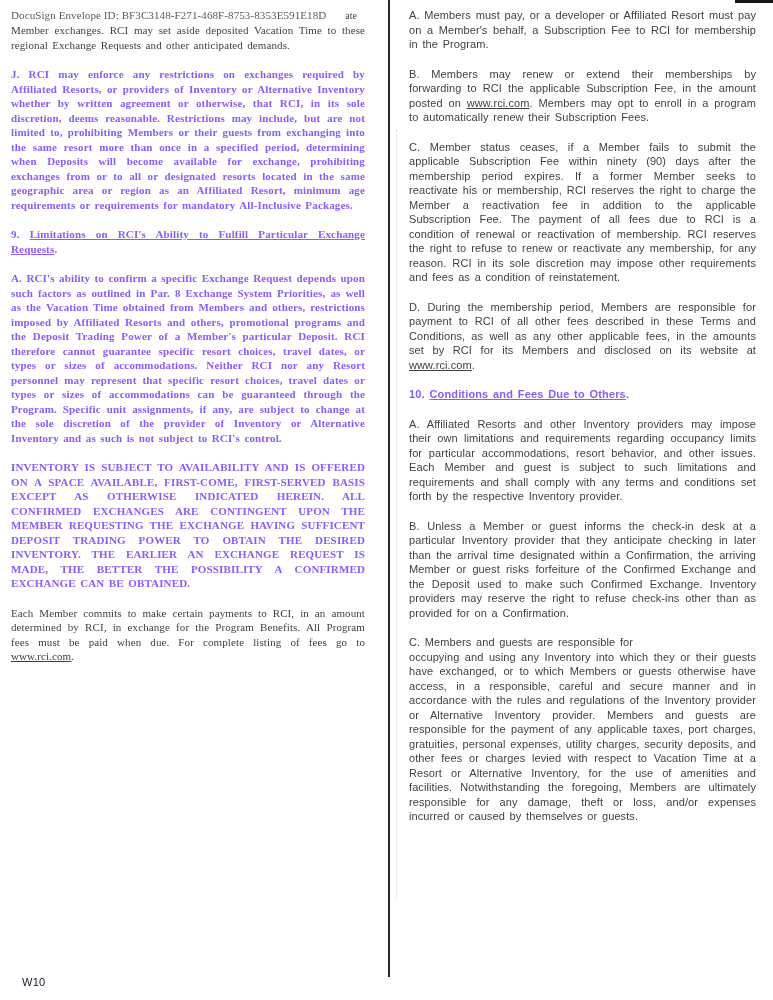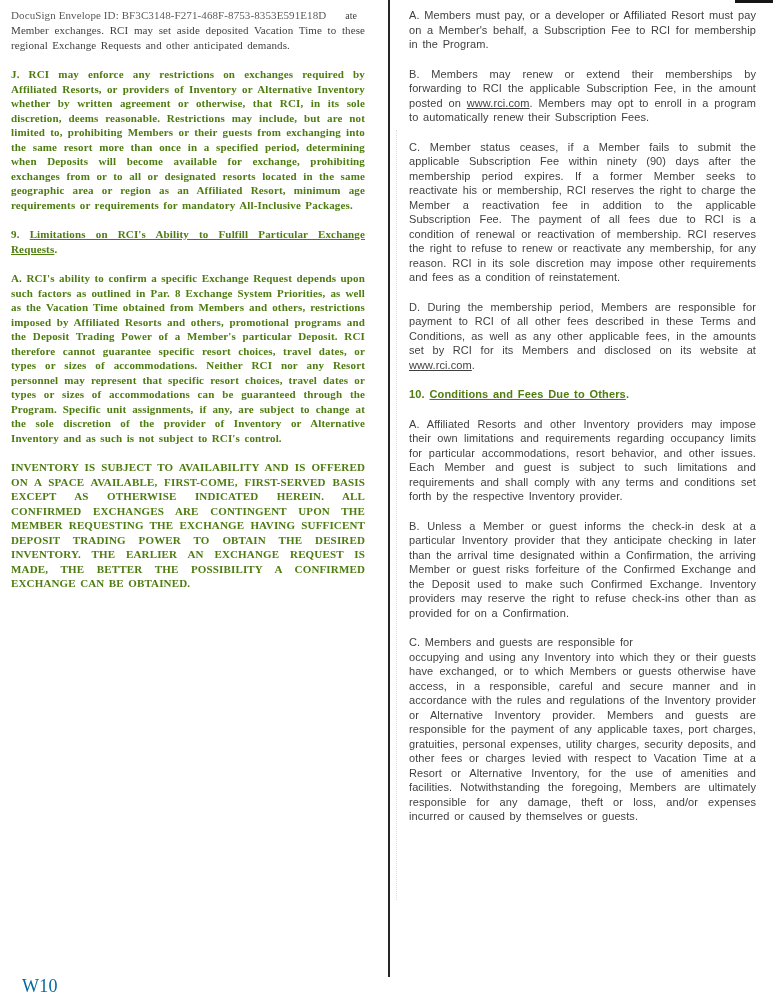--- a/index.html
+++ b/index.html
@@ -41,21 +41,21 @@
   .col p {
     margin: 0 0 15px 0;
     font-size: 11px;
     line-height: 14.5px;
     text-align: justify;
     word-spacing: 1.5px;
     letter-spacing: 0.1px;
   }
   .col p.bold {
     font-weight: bold;
-    color: #4d7c0f;
+    color: #8b5cf6;
     letter-spacing: 0.15px;
   }
   .u { text-decoration: underline; }
   .divider {
     position: absolute;
     left: 388px;
     top: 0;
     width: 2px;
     height: 977px;
     background: #262626;
@@ -73,24 +73,23 @@
     left: 396px;
     top: 130px;
     height: 770px;
     width: 0;
     border-left: 1px dotted #dcdcdc;
   }
   .footer-label {
     position: absolute;
     left: 22px;
     top: 976px;
-    font-size: 18px;
-    color: #0369a1;
+    font-size: 11px;
+    color: #0f172a;
     letter-spacing: 0.3px;
-    font-family: Liberation Serif, serif;
   }
 </style>
 </head>
 <body>
 
 <div class="page">
 
   <div class="top-right-bar"></div>
   <div class="divider"></div>
   <div class="scan-artifact"></div>
@@ -99,20 +98,21 @@
     <div class="docusign-row">
       <span class="docusign-id">DocuSign Envelope ID: BF3C3148-F271-468F-8753-8353E591E18D</span>
       <span class="cutoff-frag">ate</span>
     </div>
     <div>
         <p><span>Member exchanges. RCI may set aside deposited Vacation Time to these regional Exchange Requests and other anticipated demands.</span></p>
         <p class="bold"><span>J. RCI may enforce any restrictions on exchanges required by Affiliated Resorts, or providers of Inventory or Alternative Inventory whether by written agreement or otherwise, that RCI, in its sole discretion, deems reasonable. Restrictions may include, but are not limited to, prohibiting Members or their guests from exchanging into the same resort more than once in a specified period, determining when Deposits will become available for exchange, prohibiting exchanges from or to all or designated resorts located in the same geographic area or region as an Affiliated Resort, minimum age requirements or requirements for mandatory All-Inclusive Packages.</span></p>
         <p class="bold"><span>9. </span><span class="u">Limitations on RCI's Ability to Fulfill Particular Exchange Requests</span><span>.</span></p>
         <p class="bold"><span>A. RCI's ability to confirm a specific Exchange Request depends upon such factors as outlined in Par. 8 Exchange System Priorities, as well as the Vacation Time obtained from Members and others, restrictions imposed by Affiliated Resorts and others, promotional programs and the Deposit Trading Power of a Member's particular Deposit. RCI therefore cannot guarantee specific resort choices, travel dates, or types or sizes of accommodations. Neither RCI nor any Resort personnel may represent that specific resort choices, travel dates or types or sizes of accommodations can be guaranteed through the Program. Specific unit assignments, if any, are subject to change at the sole discretion of the provider of Inventory or Alternative Inventory and as such is not subject to RCI's control.</span></p>
         <p class="bold"><span>INVENTORY IS SUBJECT TO AVAILABILITY AND IS OFFERED ON A SPACE AVAILABLE, FIRST-COME, FIRST-SERVED BASIS EXCEPT AS OTHERWISE INDICATED HEREIN. ALL CONFIRMED EXCHANGES ARE CONTINGENT UPON THE MEMBER REQUESTING THE EXCHANGE HAVING SUFFICENT DEPOSIT TRADING POWER TO OBTAIN THE DESIRED INVENTORY. THE EARLIER AN EXCHANGE REQUEST IS MADE, THE BETTER THE POSSIBILITY A CONFIRMED EXCHANGE CAN BE OBTAINED.</span></p>
+        <p><span>Each Member commits to make certain payments to RCI, in an amount determined by RCI, in exchange for the Program Benefits. All Program fees must be paid when due. For complete listing of fees go to </span><span class="u">www.rci.com</span><span>.</span></p>
       </div>
   </div>
 
   <div class="col col-right">
     <div>
         <p><span>A. Members must pay, or a developer or Affiliated Resort must pay on a Member's behalf, a Subscription Fee to RCI for membership in the Program.</span></p>
         <p><span>B. Members may renew or extend their memberships by forwarding to RCI the applicable Subscription Fee, in the amount posted on </span><span class="u">www.rci.com</span><span>. Members may opt to enroll in a program to automatically renew their Subscription Fees.</span></p>
         <p><span>C. Member status ceases, if a Member fails to submit the applicable Subscription Fee within ninety (90) days after the membership period expires. If a former Member seeks to reactivate his or membership, RCI reserves the right to charge the Member a reactivation fee in addition to the applicable Subscription Fee. The payment of all fees due to RCI is a condition of renewal or reactivation of membership. RCI reserves the right to refuse to renew or reactivate any membership, for any reason. RCI in its sole discretion may impose other requirements and fees as a condition of reinstatement.</span></p>
         <p><span>D. During the membership period, Members are responsible for payment to RCI of all other fees described in these Terms and Conditions, as well as any other applicable fees, in the amounts set by RCI for its Members and disclosed on its website at </span><span class="u">www.rci.com</span><span>.</span></p>
         <p class="bold"><span>10. </span><span class="u">Conditions and Fees Due to Others</span><span>.</span></p>

